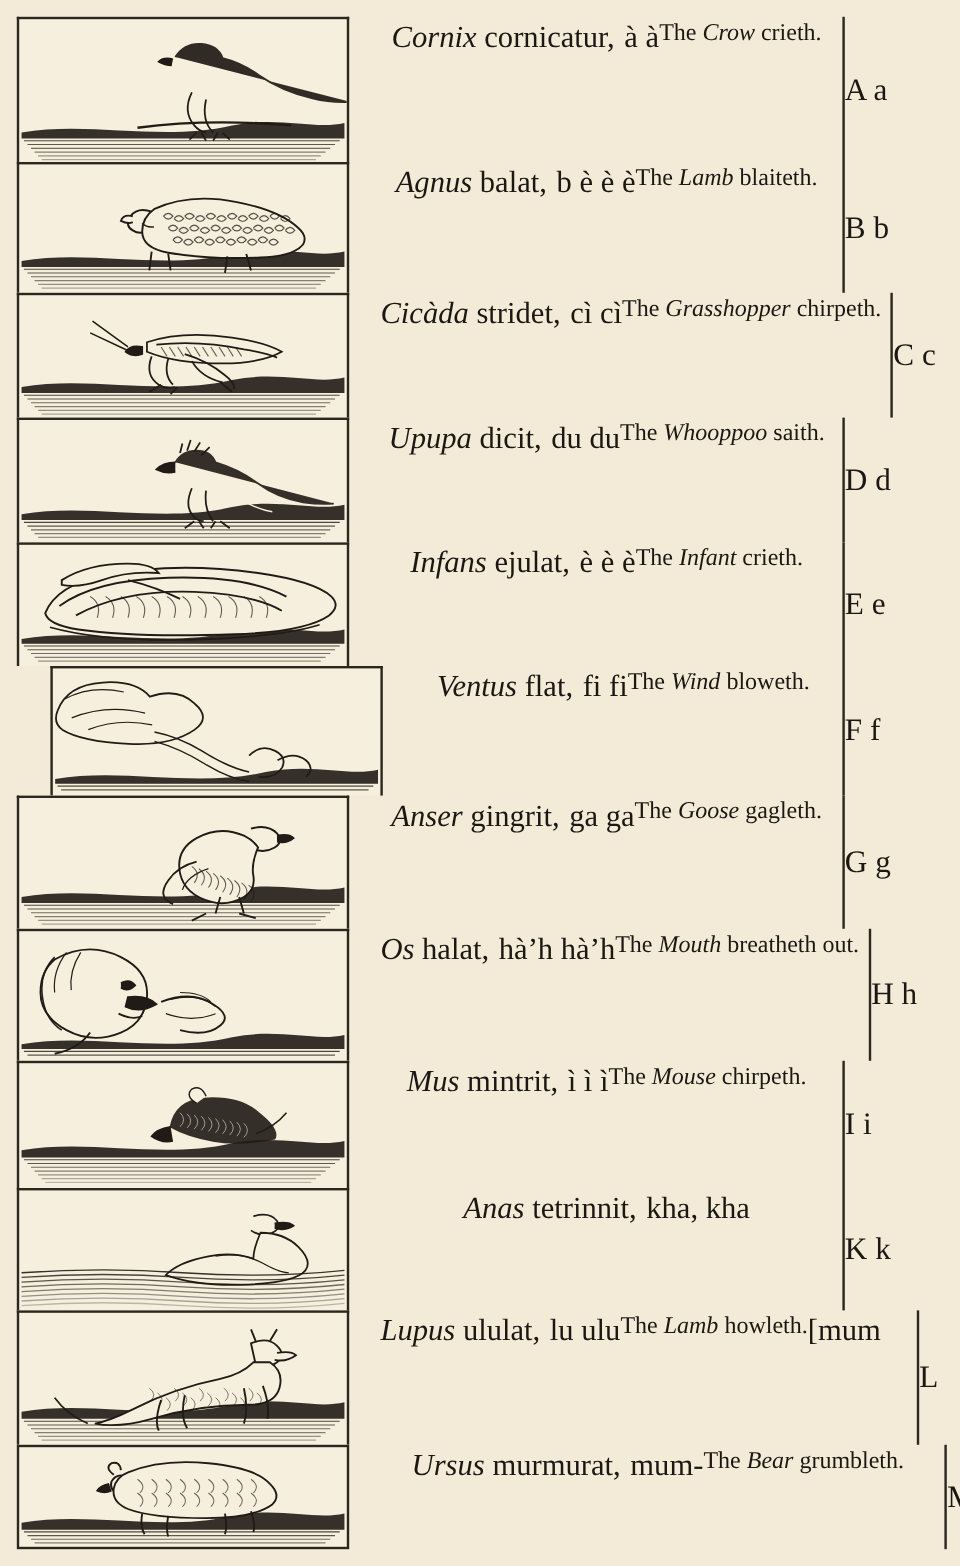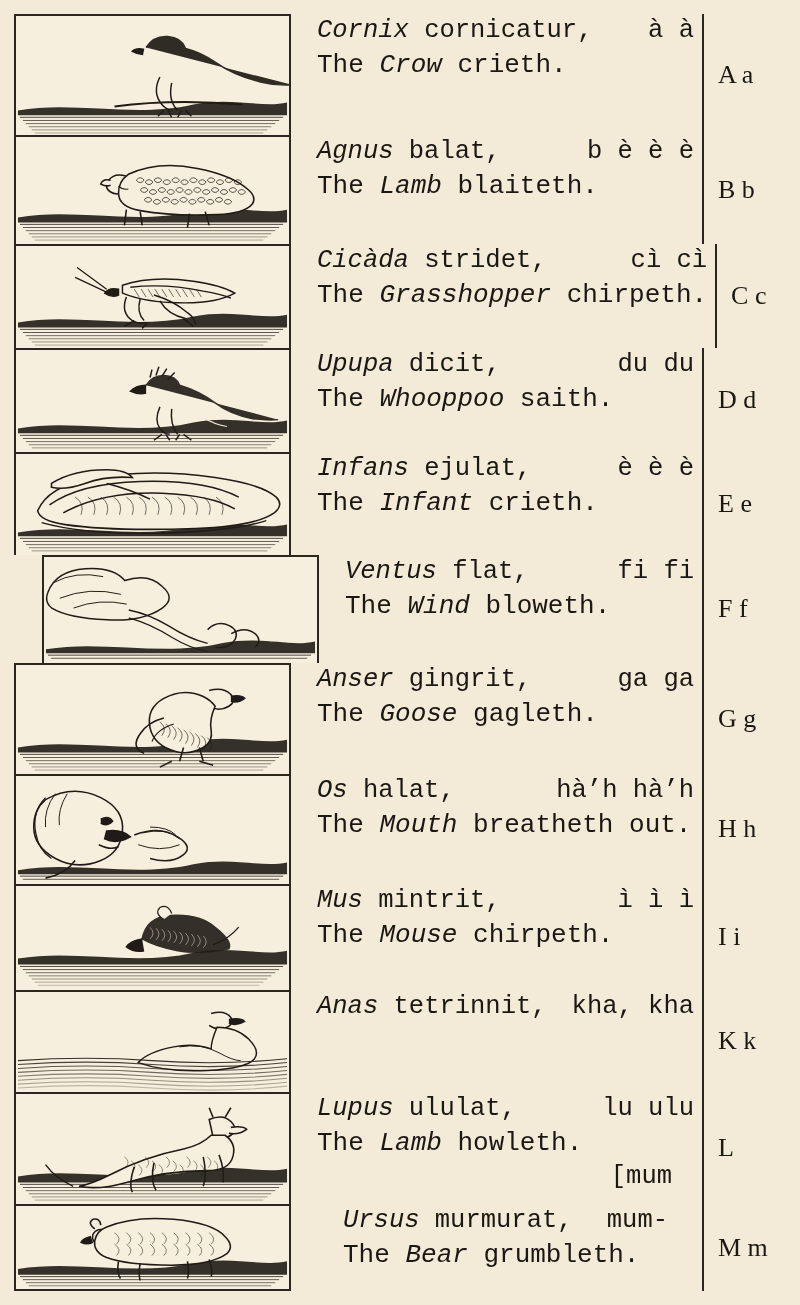--- a/index.html
+++ b/index.html
@@ -52,48 +52,46 @@
   .row:last-child .pic-cell { border-bottom-width: 2px; }
 
   .pic-cell svg { display: block; width: 100%; height: 100%; }
 
   
   .text-cell {
     flex: 1 1 auto;
     box-sizing: border-box;
     padding: 0 8px 0 26px;
     display: flex;
-    flex-direction: column;
-    justify-content: flex-start;
-    font-family: Liberation Mono, monospace;
+    flex-direction: row;
+    justify-content: center;
   }
   .line {
     font-size: 25.5px;
     line-height: 1.32;
     white-space: nowrap;
     display: flex;
     align-items: baseline;
   }
   .line .lead { display: inline-block; }
   .line .spacer { flex: 1 1 auto; min-width: 8px; }
   .line .sound { display: inline-block; }
   .it { font-style: italic; }
-  .line-en { font-size: 26px; line-height: 1.32; white-space: nowrap; }
+  .line-en { font-size: 20px; line-height: 1.32; white-space: nowrap; }
   .bracket { font-size: 25.5px; line-height: 1.32; text-align: right; padding-right: 22px; }
 
   
   .letter-cell {
     flex: 0 0 84px;
     width: 84px;
     box-sizing: border-box;
     border-left: 2px solid #2b2620;
     display: flex;
     align-items: center;
     justify-content: flex-start;
-    padding-left: 14px;
     font-size: 26px;
   }
   .row:first-child .letter-cell { border-top: 0; }
 
   
 </style>
 </head>
 <body>
 
 <div class="page">

